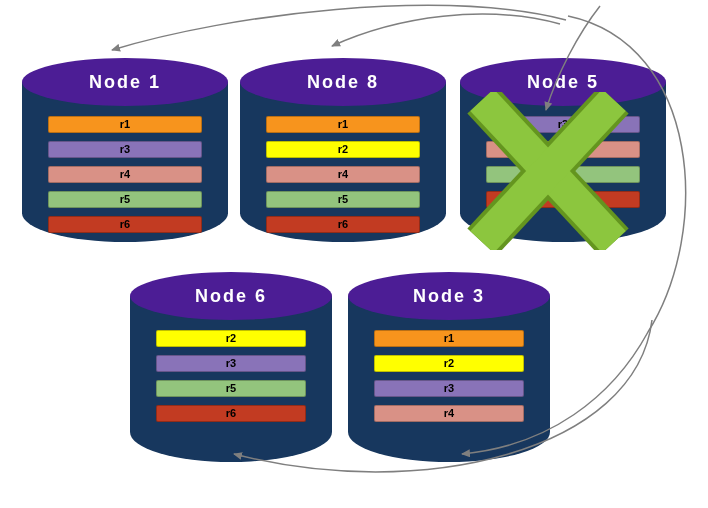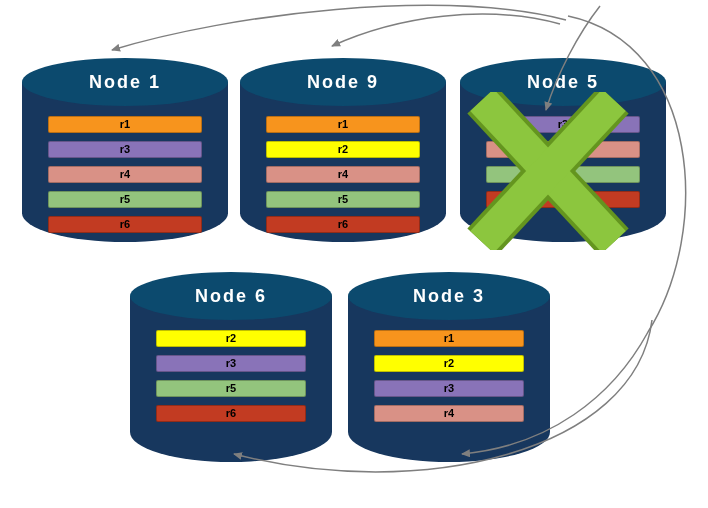--- a/index.html
+++ b/index.html
@@ -14,21 +14,21 @@
   .node { position: absolute; width: 206px; height: 184px; }
   .node.small { width: 202px; height: 190px; }
   .cyl-body {
     position: absolute; left: 0; right: 0; top: 24px; bottom: 0;
     background: #17375E;
     border-radius: 0 0 50% 50% / 0 0 18% 18%;
     z-index: 0;
   }
   .cyl-top {
     position: absolute; left: 0; right: 0; top: 0; height: 48px;
-    background: #0c4a6e;
+    background: #4c1d95;
     border-radius: 50%;
     z-index: 1;
     display: flex; align-items: center; justify-content: center;
   }
   .node-title {
     color: #ffffff; font-weight: bold; font-size: 18px; letter-spacing: 2px;
   }
   .bars {
     position: absolute; left: 26px; right: 26px; top: 58px; z-index: 2;
     display: flex; flex-direction: column; gap: 8px;
@@ -69,21 +69,21 @@
         </div>
       <div class="bar" style="background: rgb(194, 59, 34);">
           <span>r6</span>
         </div>
     </div>
   </div>
 
   <div class="node" style="left:240px;top:58px">
     <div class="cyl-body"></div>
     <div class="cyl-top">
-      <span class="node-title">Node 9</span>
+      <span class="node-title">Node 8</span>
     </div>
     <div class="bars">
       <div class="bar" style="background: rgb(247, 148, 29);">
           <span>r1</span>
         </div>
       <div class="bar" style="background: rgb(255, 255, 0);">
           <span>r2</span>
         </div>
       <div class="bar" style="background: rgb(217, 145, 134);">
           <span>r4</span>

